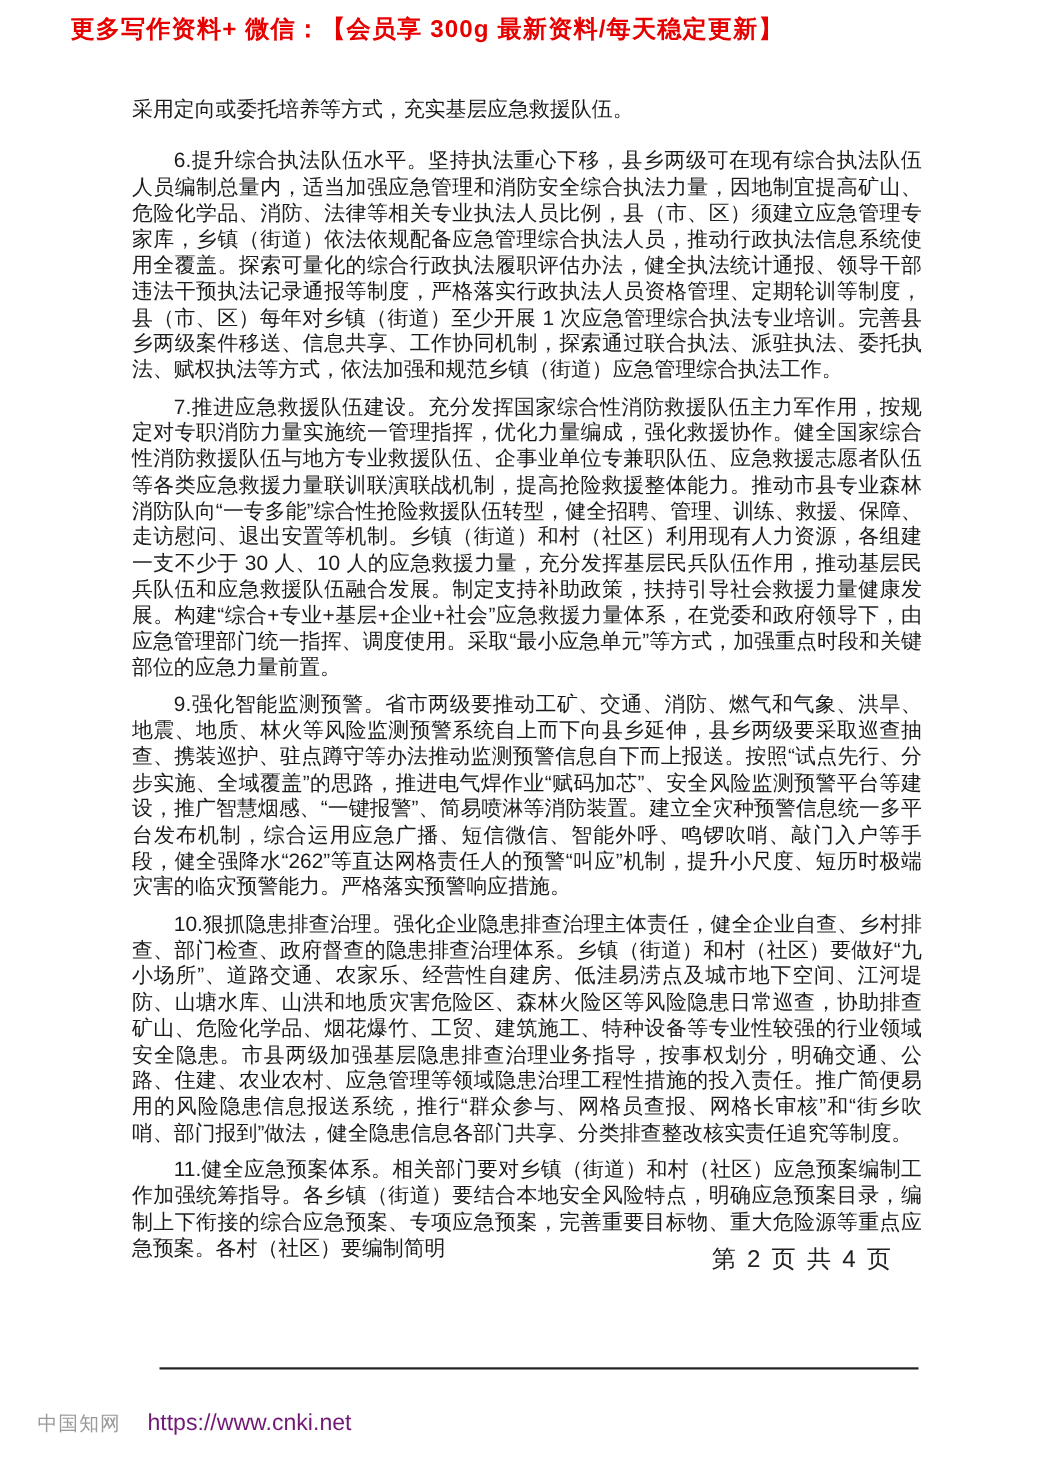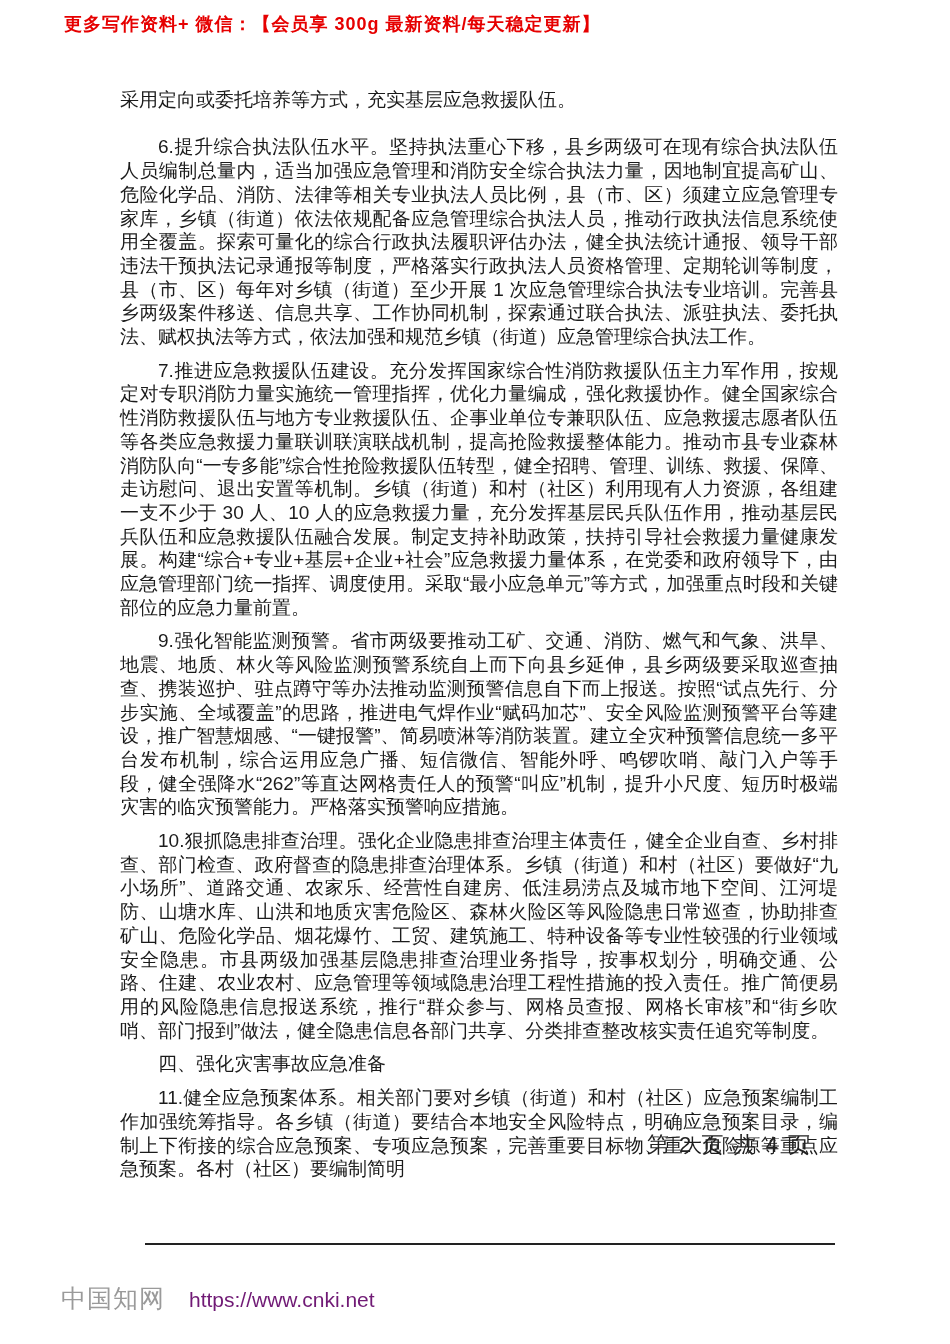--- a/index.html
+++ b/index.html
@@ -6,21 +6,21 @@
   body {
     width: 950px; height: 1344px;
     background: #ffffff;
     position: relative;
     font-family: "Liberation Sans", "DejaVu Sans", sans-serif;
     overflow: hidden;
   }
   .promo-header {
     position: absolute;
     left: 64px; top: 12px;
-    font-size: 18px;
+    font-size: 22px;
     font-weight: bold;
     color: #e60000;
     letter-spacing: 1px;
     white-space: nowrap;
   }
   .doc-body {
     position: absolute;
     left: 120px; top: 88px;
     width: 718px;
     font-size: 19px;
@@ -43,43 +43,41 @@
     left: 145px; top: 1243px;
     width: 690px; height: 2px;
     background: #222222;
   }
   .watermark {
     position: absolute;
     left: 34px; top: 1282px;
     white-space: nowrap;
   }
   .site-name {
-    font-size: 25px;
+    font-size: 18px;
     color: #9a9a9a;
     letter-spacing: 1px;
-    margin-left: 27px;
   }
   .site-url {
     font-size: 21px;
     color: #701a75;
     margin-left: 24px;
   }
 </style>
 </head>
 <body>
 
 <div class="promo-header">更多写作资料+ 微信：【会员享 300g 最新资料/每天稳定更新】</div>
 
 <div class="doc-body">
   <p class="lead">采用定向或委托培养等方式，充实基层应急救援队伍。</p>
   <p class="indent">6.提升综合执法队伍水平。坚持执法重心下移，县乡两级可在现有综合执法队伍人员编制总量内，适当加强应急管理和消防安全综合执法力量，因地制宜提高矿山、危险化学品、消防、法律等相关专业执法人员比例，县（市、区）须建立应急管理专家库，乡镇（街道）依法依规配备应急管理综合执法人员，推动行政执法信息系统使用全覆盖。探索可量化的综合行政执法履职评估办法，健全执法统计通报、领导干部违法干预执法记录通报等制度，严格落实行政执法人员资格管理、定期轮训等制度，县（市、区）每年对乡镇（街道）至少开展 1 次应急管理综合执法专业培训。完善县乡两级案件移送、信息共享、工作协同机制，探索通过联合执法、派驻执法、委托执法、赋权执法等方式，依法加强和规范乡镇（街道）应急管理综合执法工作。</p>
   <p class="indent">7.推进应急救援队伍建设。充分发挥国家综合性消防救援队伍主力军作用，按规定对专职消防力量实施统一管理指挥，优化力量编成，强化救援协作。健全国家综合性消防救援队伍与地方专业救援队伍、企事业单位专兼职队伍、应急救援志愿者队伍等各类应急救援力量联训联演联战机制，提高抢险救援整体能力。推动市县专业森林消防队向“一专多能”综合性抢险救援队伍转型，健全招聘、管理、训练、救援、保障、走访慰问、退出安置等机制。乡镇（街道）和村（社区）利用现有人力资源，各组建一支不少于 30 人、10 人的应急救援力量，充分发挥基层民兵队伍作用，推动基层民兵队伍和应急救援队伍融合发展。制定支持补助政策，扶持引导社会救援力量健康发展。构建“综合+专业+基层+企业+社会”应急救援力量体系，在党委和政府领导下，由应急管理部门统一指挥、调度使用。采取“最小应急单元”等方式，加强重点时段和关键部位的应急力量前置。</p>
   <p class="indent">9.强化智能监测预警。省市两级要推动工矿、交通、消防、燃气和气象、洪旱、地震、地质、林火等风险监测预警系统自上而下向县乡延伸，县乡两级要采取巡查抽查、携装巡护、驻点蹲守等办法推动监测预警信息自下而上报送。按照“试点先行、分步实施、全域覆盖”的思路，推进电气焊作业“赋码加芯”、安全风险监测预警平台等建设，推广智慧烟感、“一键报警”、简易喷淋等消防装置。建立全灾种预警信息统一多平台发布机制，综合运用应急广播、短信微信、智能外呼、鸣锣吹哨、敲门入户等手段，健全强降水“262”等直达网格责任人的预警“叫应”机制，提升小尺度、短历时极端灾害的临灾预警能力。严格落实预警响应措施。</p>
   <p class="indent">10.狠抓隐患排查治理。强化企业隐患排查治理主体责任，健全企业自查、乡村排查、部门检查、政府督查的隐患排查治理体系。乡镇（街道）和村（社区）要做好“九小场所”、道路交通、农家乐、经营性自建房、低洼易涝点及城市地下空间、江河堤防、山塘水库、山洪和地质灾害危险区、森林火险区等风险隐患日常巡查，协助排查矿山、危险化学品、烟花爆竹、工贸、建筑施工、特种设备等专业性较强的行业领域安全隐患。市县两级加强基层隐患排查治理业务指导，按事权划分，明确交通、公路、住建、农业农村、应急管理等领域隐患治理工程性措施的投入责任。推广简便易用的风险隐患信息报送系统，推行“群众参与、网格员查报、网格长审核”和“街乡吹哨、部门报到”做法，健全隐患信息各部门共享、分类排查整改核实责任追究等制度。</p>
-  <p class="indent">四、强化灾害事故应急准备</p>
   <p class="indent">11.健全应急预案体系。相关部门要对乡镇（街道）和村（社区）应急预案编制工作加强统筹指导。各乡镇（街道）要结合本地安全风险特点，明确应急预案目录，编制上下衔接的综合应急预案、专项应急预案，完善重要目标物、重大危险源等重点应急预案。各村（社区）要编制简明</p>
 </div>
 
 <div class="page-indicator">第 2 页 共 4 页</div>
 
 <div class="footer-divider"></div>
 
 <div class="watermark">
   <span class="site-name">中国知网</span><span class="site-url">https://www.cnki.net</span>
 </div>

